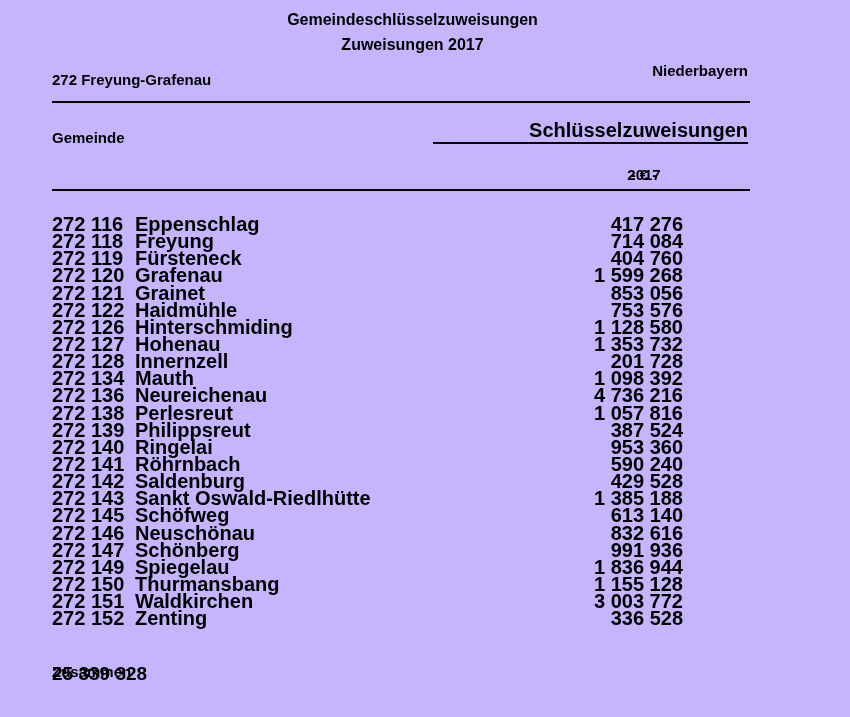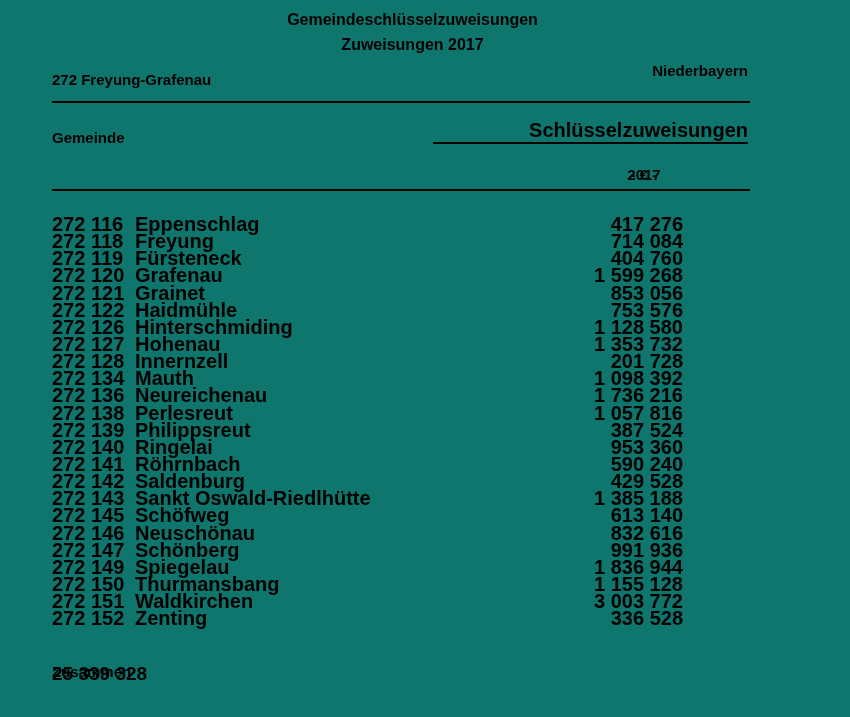--- a/index.html
+++ b/index.html
@@ -6,21 +6,21 @@
   html, body { background: #ffffff; }
   body {
     width: 850px; height: 717px;
     font-family: "Liberation Sans", sans-serif;
     font-weight: bold;
     color: #000;
   }
   .page {
     position: relative;
     width: 850px; height: 717px;
-    background: #0f766e;
+    background: #c4b5fd;
     overflow: hidden;
   }
   .doc-title {
     position: absolute; top: 11px; left: 0; width: 825px;
     text-align: center; font-size: 16px;
   }
   .doc-subtitle {
     position: absolute; top: 36px; left: 0; width: 825px;
     text-align: center; font-size: 16px;
   }
@@ -153,21 +153,21 @@
 
     <div class="row">
       <span class="code">272 134</span>
       <span class="name">Mauth</span>
       <span class="amount">1 098 392</span>
     </div>
 
     <div class="row">
       <span class="code">272 136</span>
       <span class="name">Neureichenau</span>
-      <span class="amount">1 736 216</span>
+      <span class="amount">4 736 216</span>
     </div>
 
     <div class="row">
       <span class="code">272 138</span>
       <span class="name">Perlesreut</span>
       <span class="amount">1 057 816</span>
     </div>
 
     <div class="row">
       <span class="code">272 139</span>

